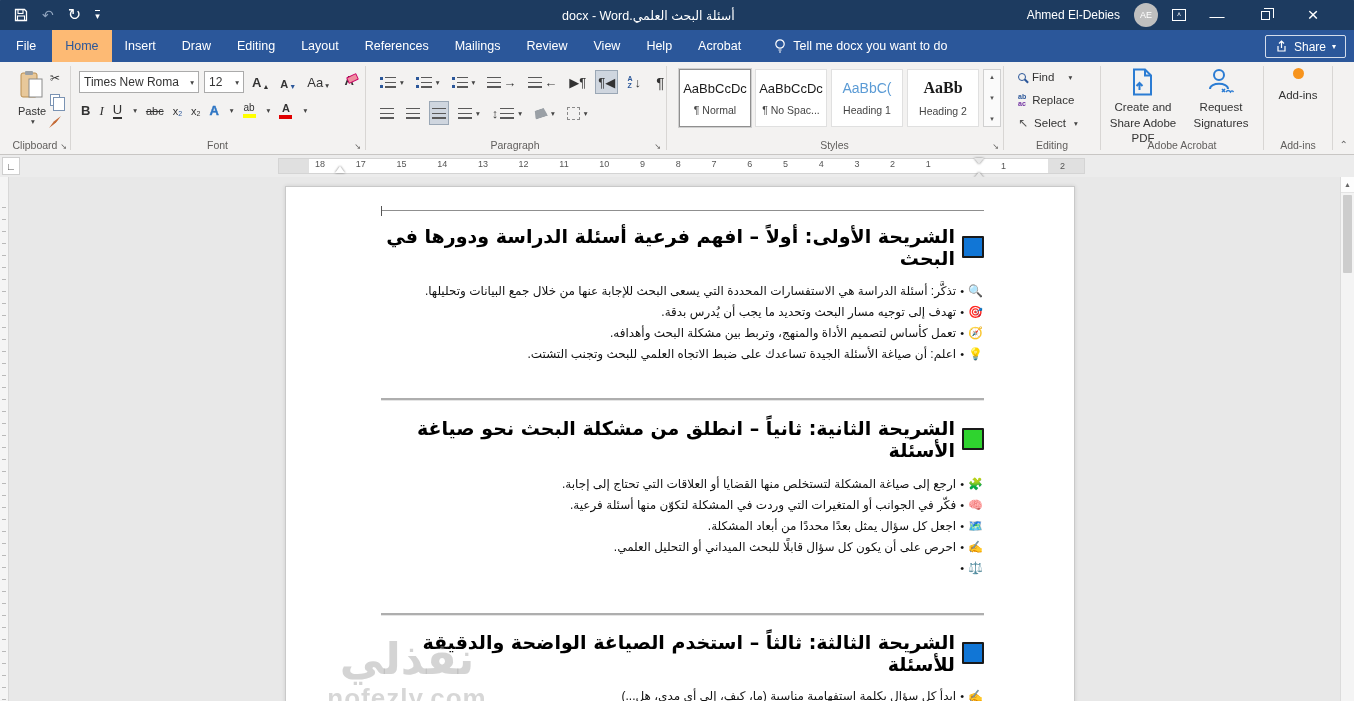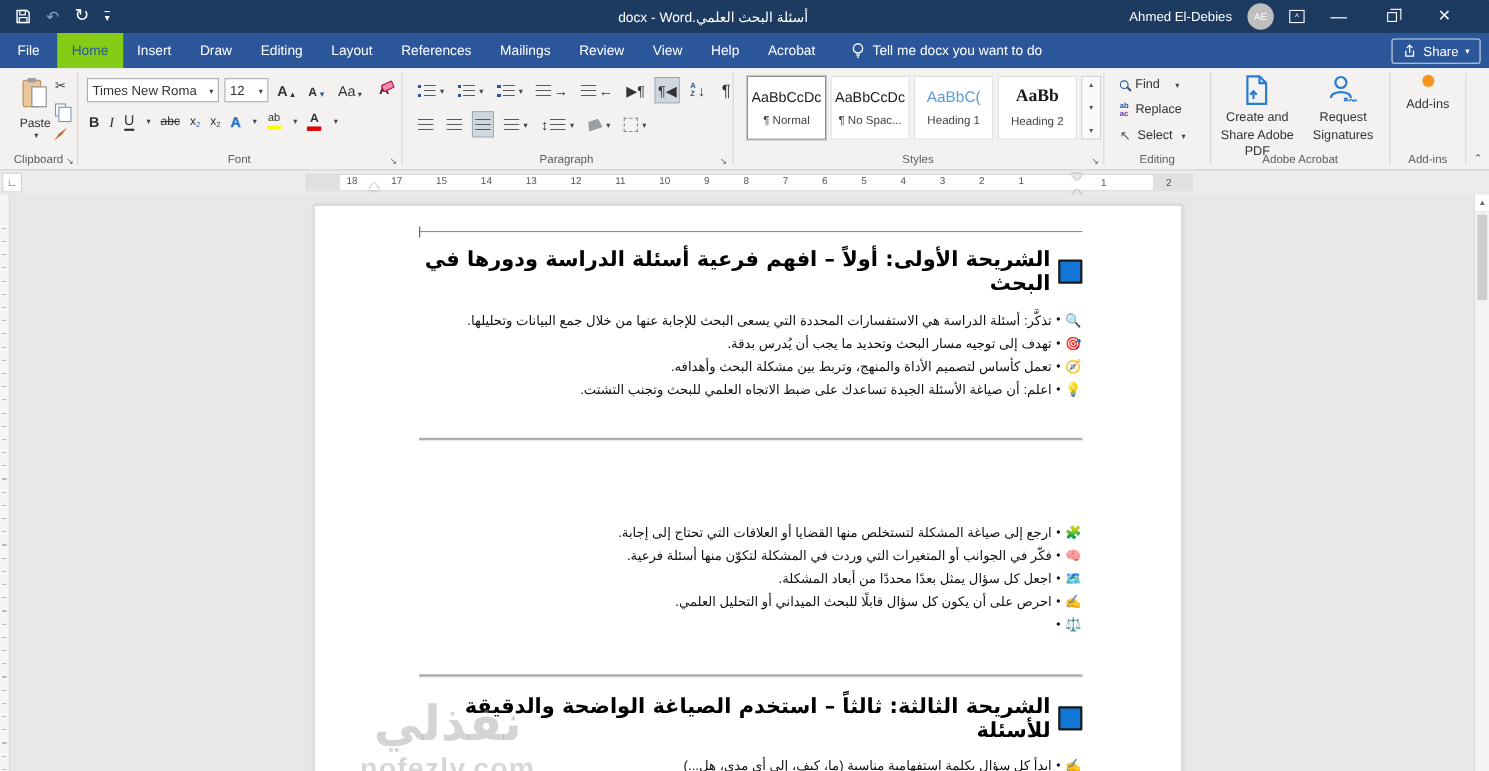--- a/index.html
+++ b/index.html
@@ -26,21 +26,21 @@
   .wbtn { width:34px; height:30px; display:flex; align-items:center; justify-content:center;
     font-size:15px; color:#fff; }
   .restore-ic { position:relative; width:9px; height:9px; border:1px solid #fff; }
   .restore-ic::before { content:''; position:absolute; top:-4px; left:2px; width:9px; height:9px;
     border:1px solid #fff; border-bottom:none; border-left:none; }
 
   
   .tabrow { position:relative; height:32px; background:#2b579a; display:flex; align-items:stretch;
     color:#fff; font-size:12.5px; }
   .tab { padding:0 13px; display:flex; align-items:center; cursor:default; }
-  .tab.active { background:#84cc16; color:#2b579a; }
+  .tab.active { background:#fdba74; color:#2b579a; }
   .tellme { display:flex; align-items:center; gap:7px; margin-left:20px; }
   .share { position:absolute; right:8px; top:5px; height:23px; border:1px solid rgba(255,255,255,.8);
     border-radius:2px; display:flex; align-items:center; gap:6px; padding:0 9px; font-size:12px; }
   .caret { font-size:8px; line-height:1; }
 
   
   .ribbon { position:relative; height:93px; background:#f3f2f1; border-bottom:1px solid #c8c6c4;
     font-size:11px; color:#333; }
   .rgroup { position:absolute; top:0; bottom:0; }
   .gsep { position:absolute; top:4px; bottom:4px; width:1px; background:#d8d6d4; }
@@ -552,20 +552,24 @@
               <span>تعمل كأساس لتصميم الأداة والمنهج، وتربط بين مشكلة البحث وأهدافه.</span>
             </li>
           <li>
               <span class="bem">💡</span>
               <span class="bdot">•</span>
               <span>اعلم: أن صياغة الأسئلة الجيدة تساعدك على ضبط الاتجاه العلمي للبحث وتجنب التشتت.</span>
             </li>
         </ul>
         <div class="dochr" style="top:211px"></div>
 
+        <div class="dhead" style="top:230px">
+          <span class="sq" style="background-color: rgb(47, 211, 47);"></span>
+          <span>الشريحة الثانية: ثانياً – انطلق من مشكلة البحث نحو صياغة الأسئلة</span>
+        </div>
         <ul class="dbullets" style="top:286px">
           <li>
               <span class="bem">🧩</span>
               <span class="bdot">•</span>
               <span>ارجع إلى صياغة المشكلة لتستخلص منها القضايا أو العلاقات التي تحتاج إلى إجابة.</span>
             </li>
           <li>
               <span class="bem">🧠</span>
               <span class="bdot">•</span>
               <span>فكّر في الجوانب أو المتغيرات التي وردت في المشكلة لتكوّن منها أسئلة فرعية.</span>

